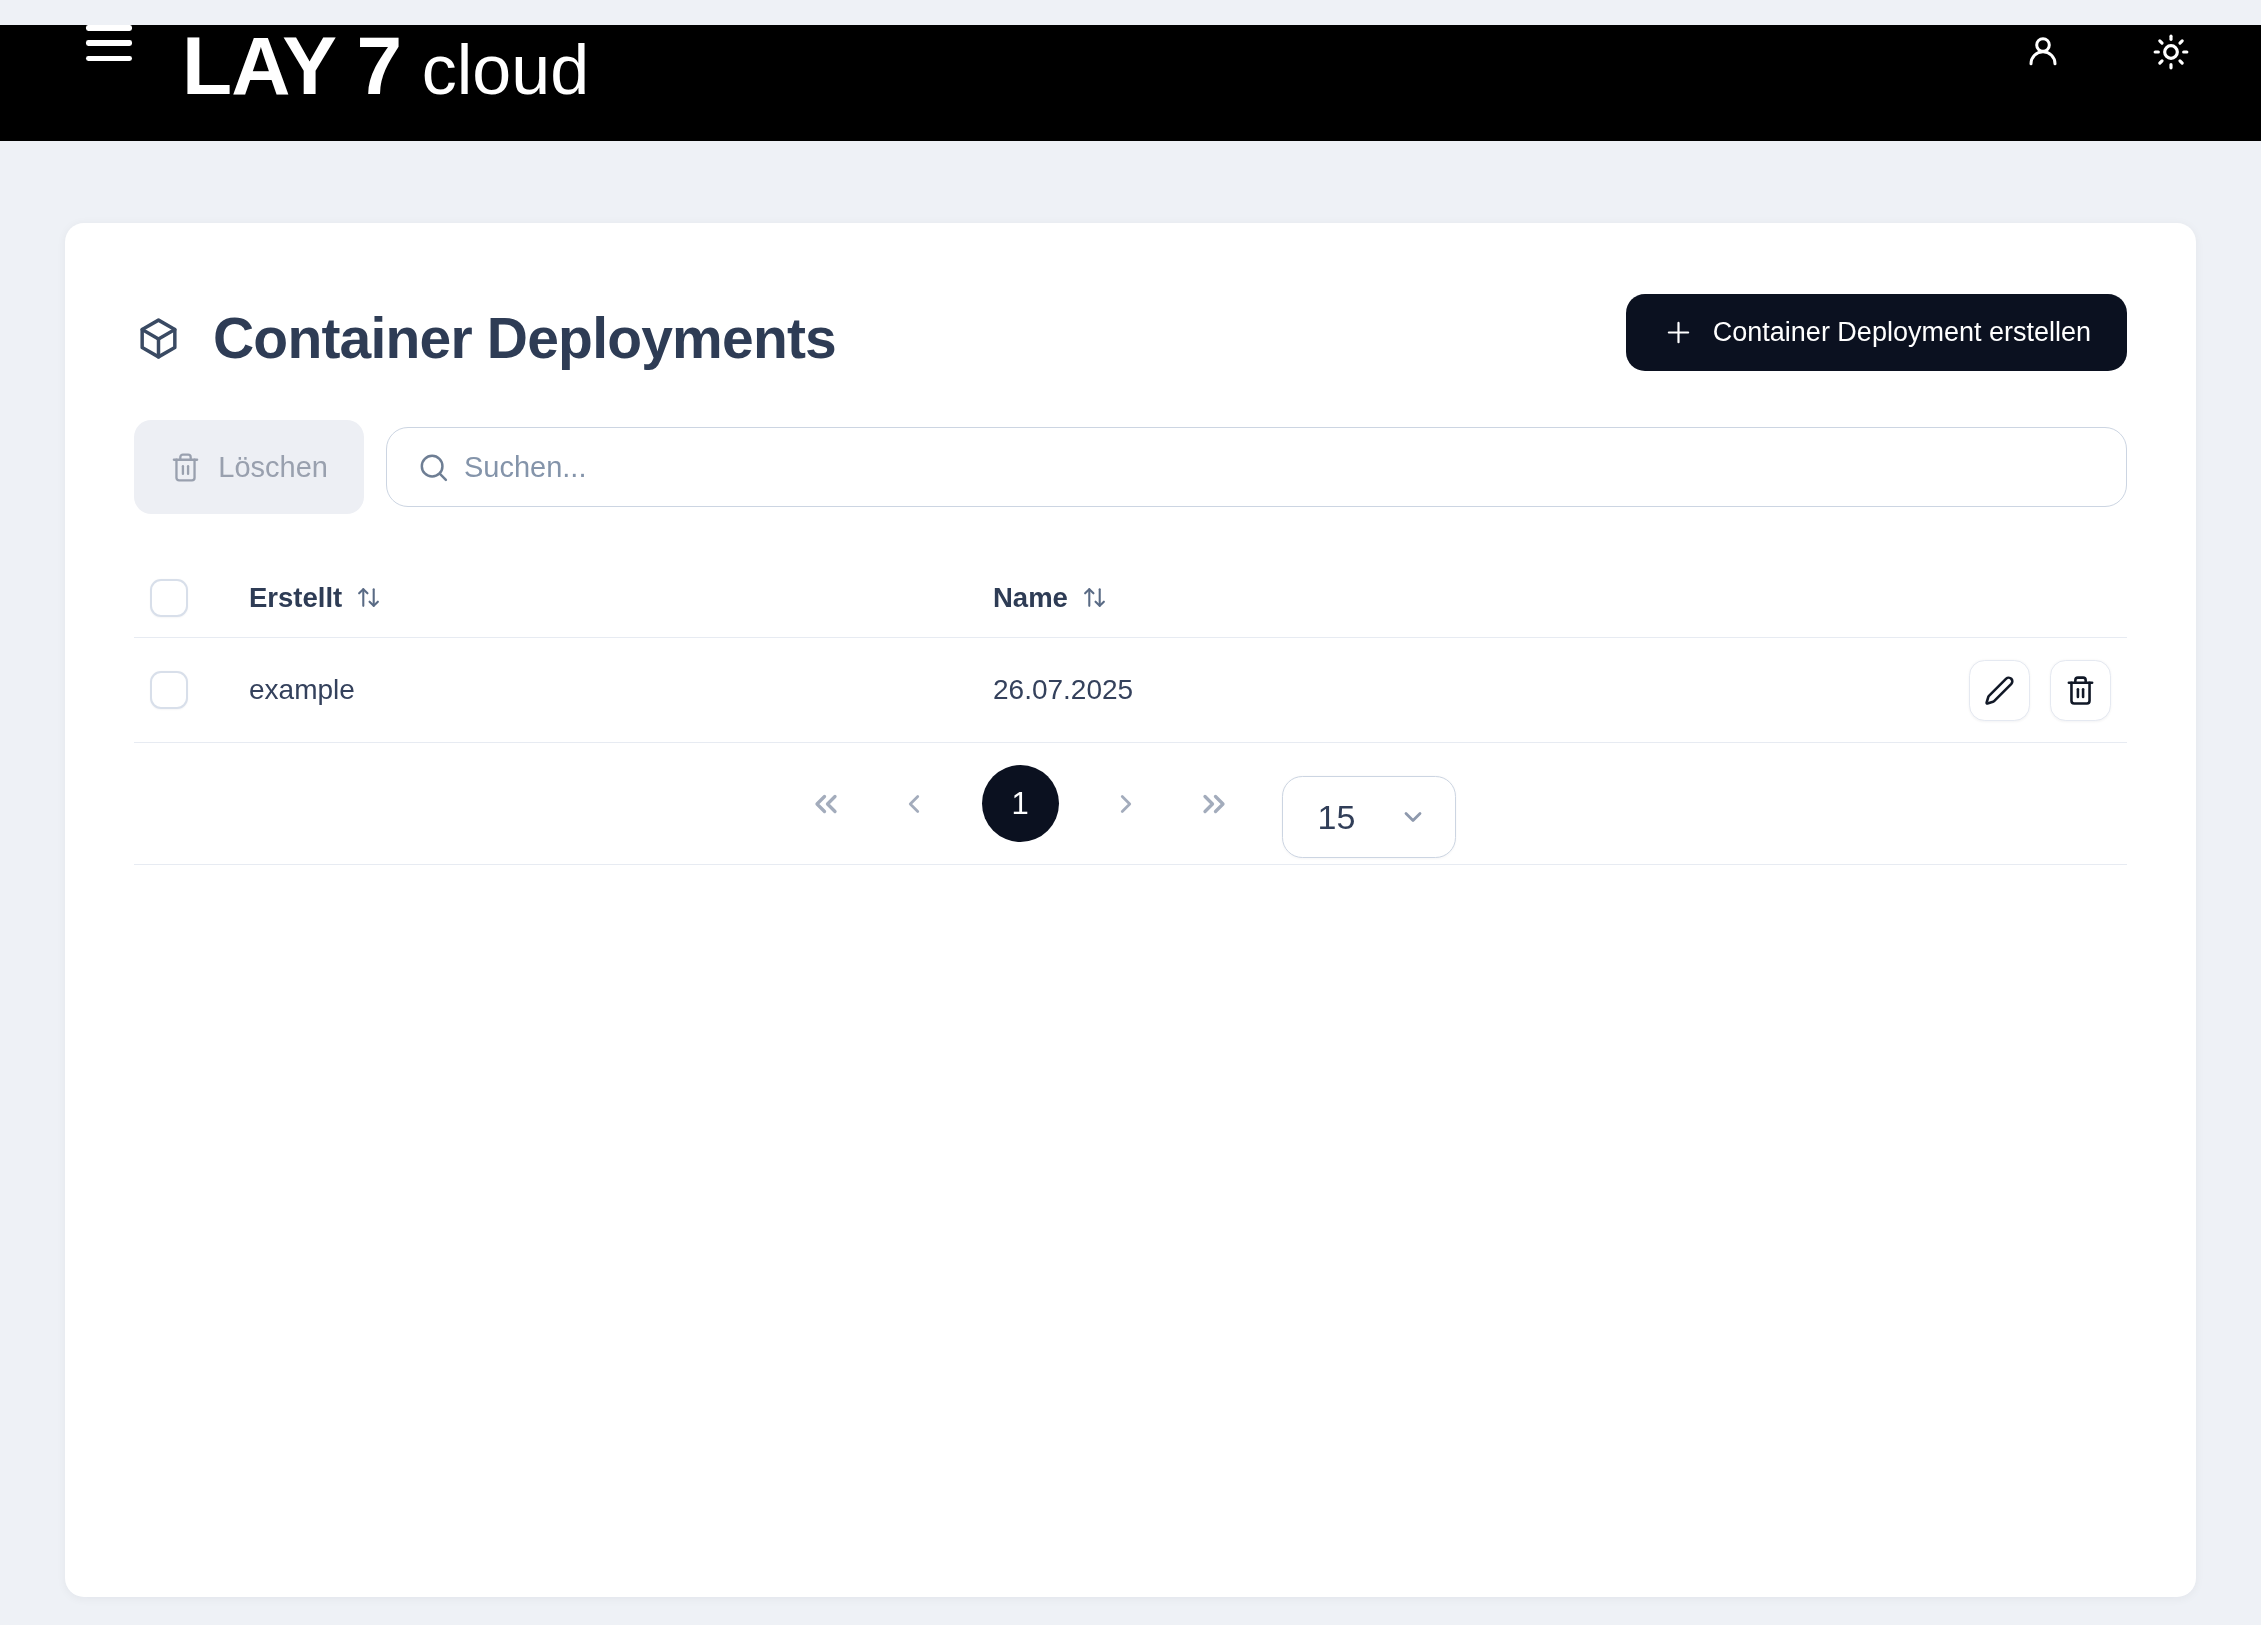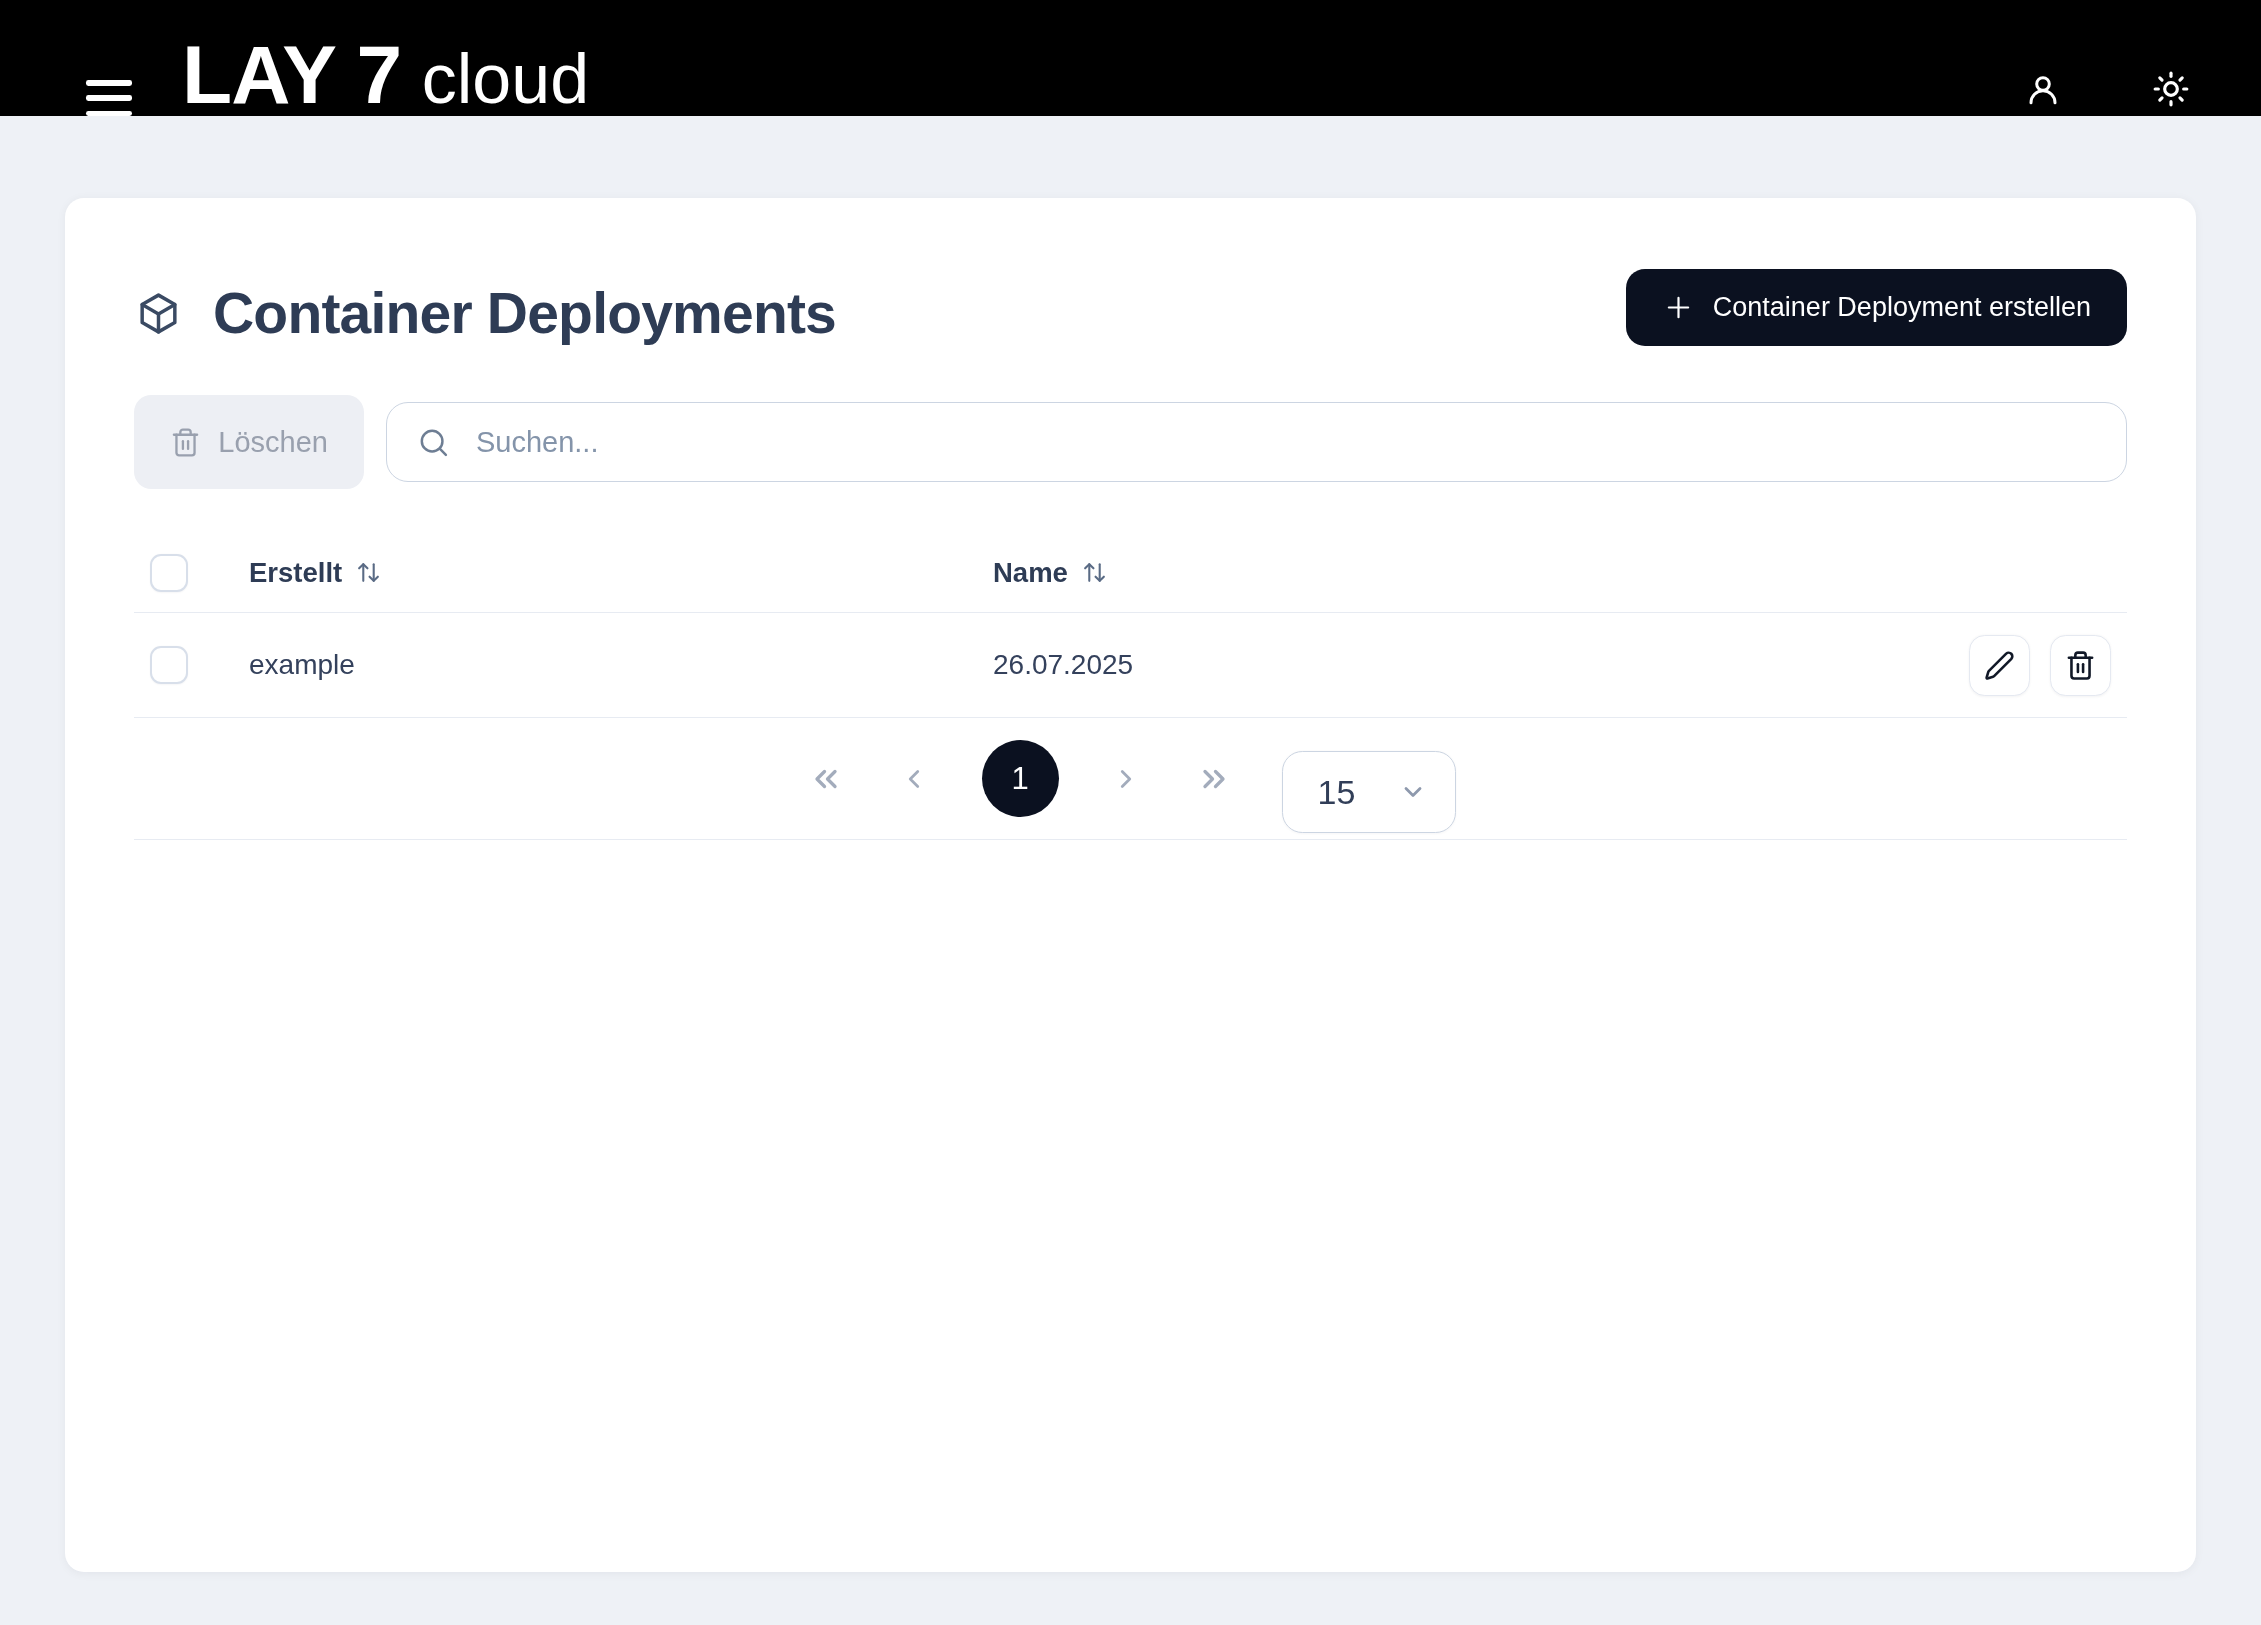--- a/index.html
+++ b/index.html
@@ -10,22 +10,23 @@
     color: #2e3c55;
     overflow: hidden;
   }
   svg { display: block; }
 
   
   .topbar {
     height: 116px;
     background: #000000;
     display: flex;
-    align-items: flex-end;
+    align-items: flex-start;
     padding: 0 63px 0 86px;
+    margin-top: 25px;
   }
   .hamburger {
     width: 46px; height: 36px;
     display: flex; flex-direction: column; justify-content: space-between;
     background: none; border: none; cursor: pointer;
   }
   .hamburger span { display:block; height: 5.5px; background: #fff; border-radius: 2.4px; }
   .logo { display: flex; align-items: baseline; margin-left: 50px; color: #fff; }
   .logo-primary { font-size: 82px; font-weight: 800; letter-spacing: -0.8px; line-height: 1; }
   .logo-secondary { font-size: 70px; font-weight: 400; margin-left: 20.4px; line-height: 1; }
@@ -67,21 +68,21 @@
     display: flex; align-items: center; gap: 17.3px;
     height: 94px; padding: 0 36px;
     background: #edeff4; color: #99a0ae;
     border: none; border-radius: 17.3px; cursor: pointer;
     font-family: "Liberation Sans", sans-serif;
     font-size: 29px;
   }
   .search-box {
     flex: 1; height: 80px;
     border: 1.6px solid #ccd5e2; border-radius: 22px;
-    display: flex; align-items: center; gap: 26px;
+    display: flex; align-items: center; gap: 14px;
     padding: 0 30px; background: #fff;
   }
   .search-box input {
     flex: 1; border: none; outline: none;
     font-family: "Liberation Sans", sans-serif;
     font-size: 29px; color: #2e3c55; background: transparent;
   }
   .search-box input::placeholder { color: #8494aa; }
   .search-icon-wrap { color: #6e7e94; }
 

